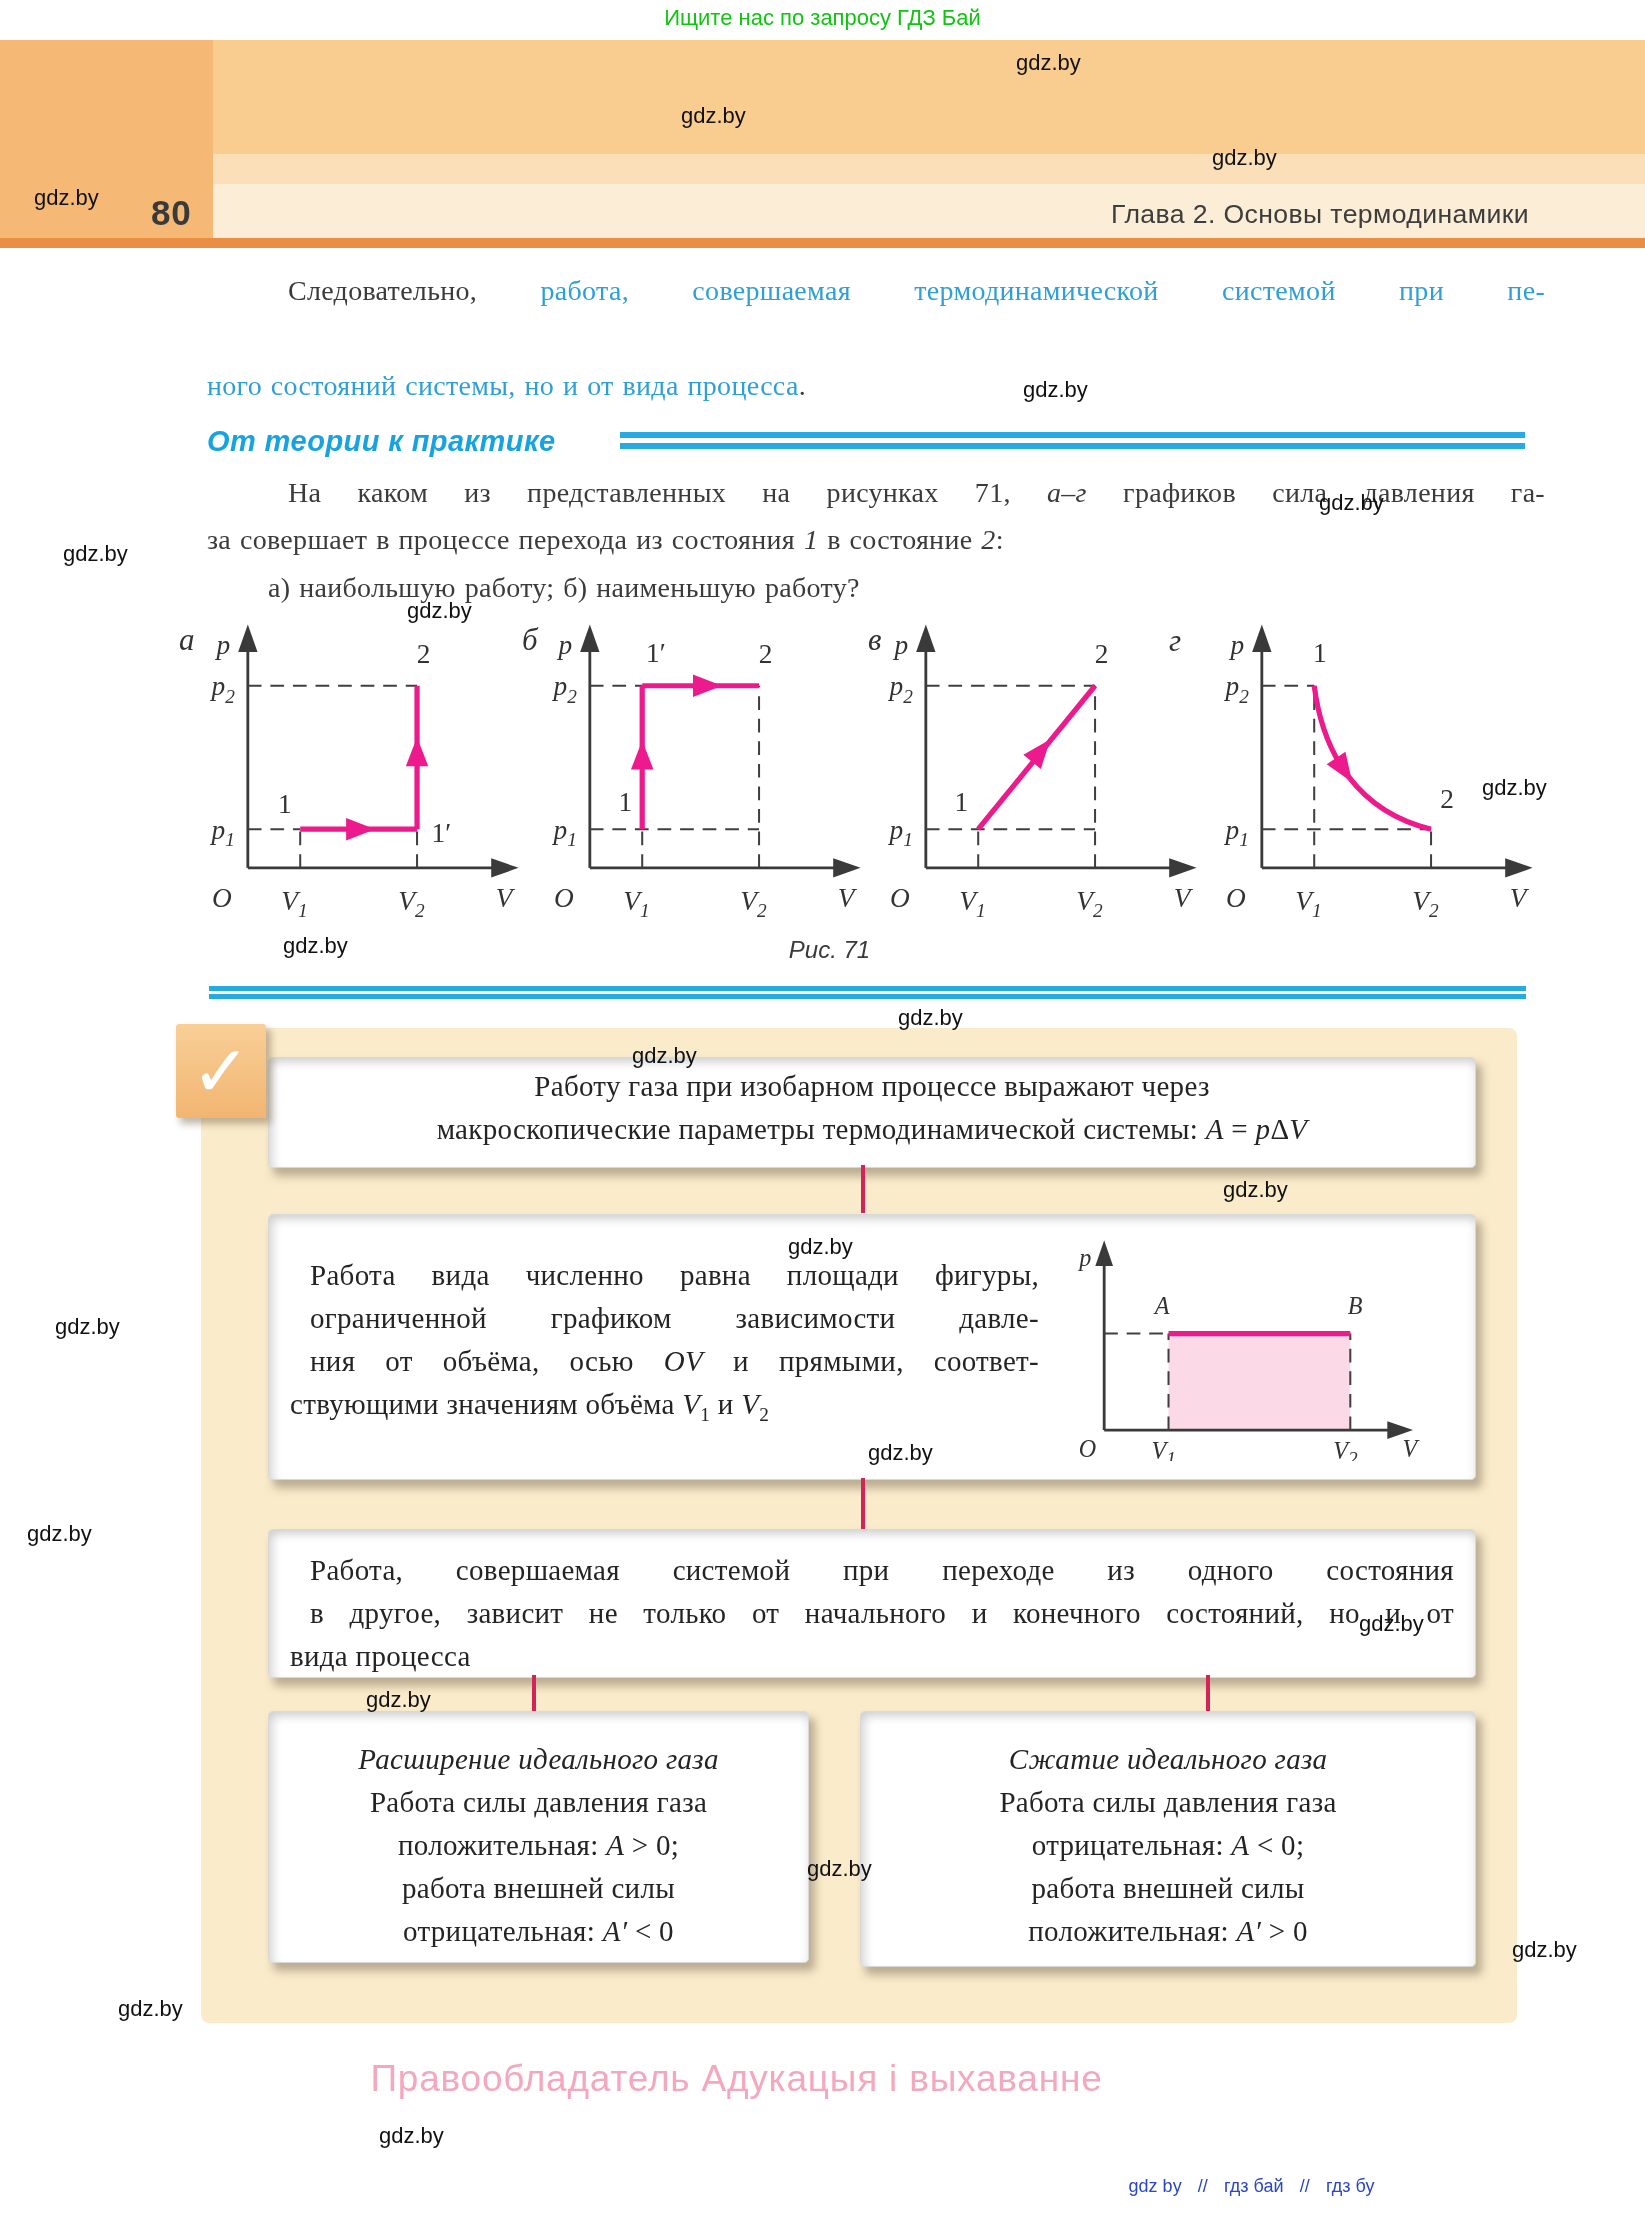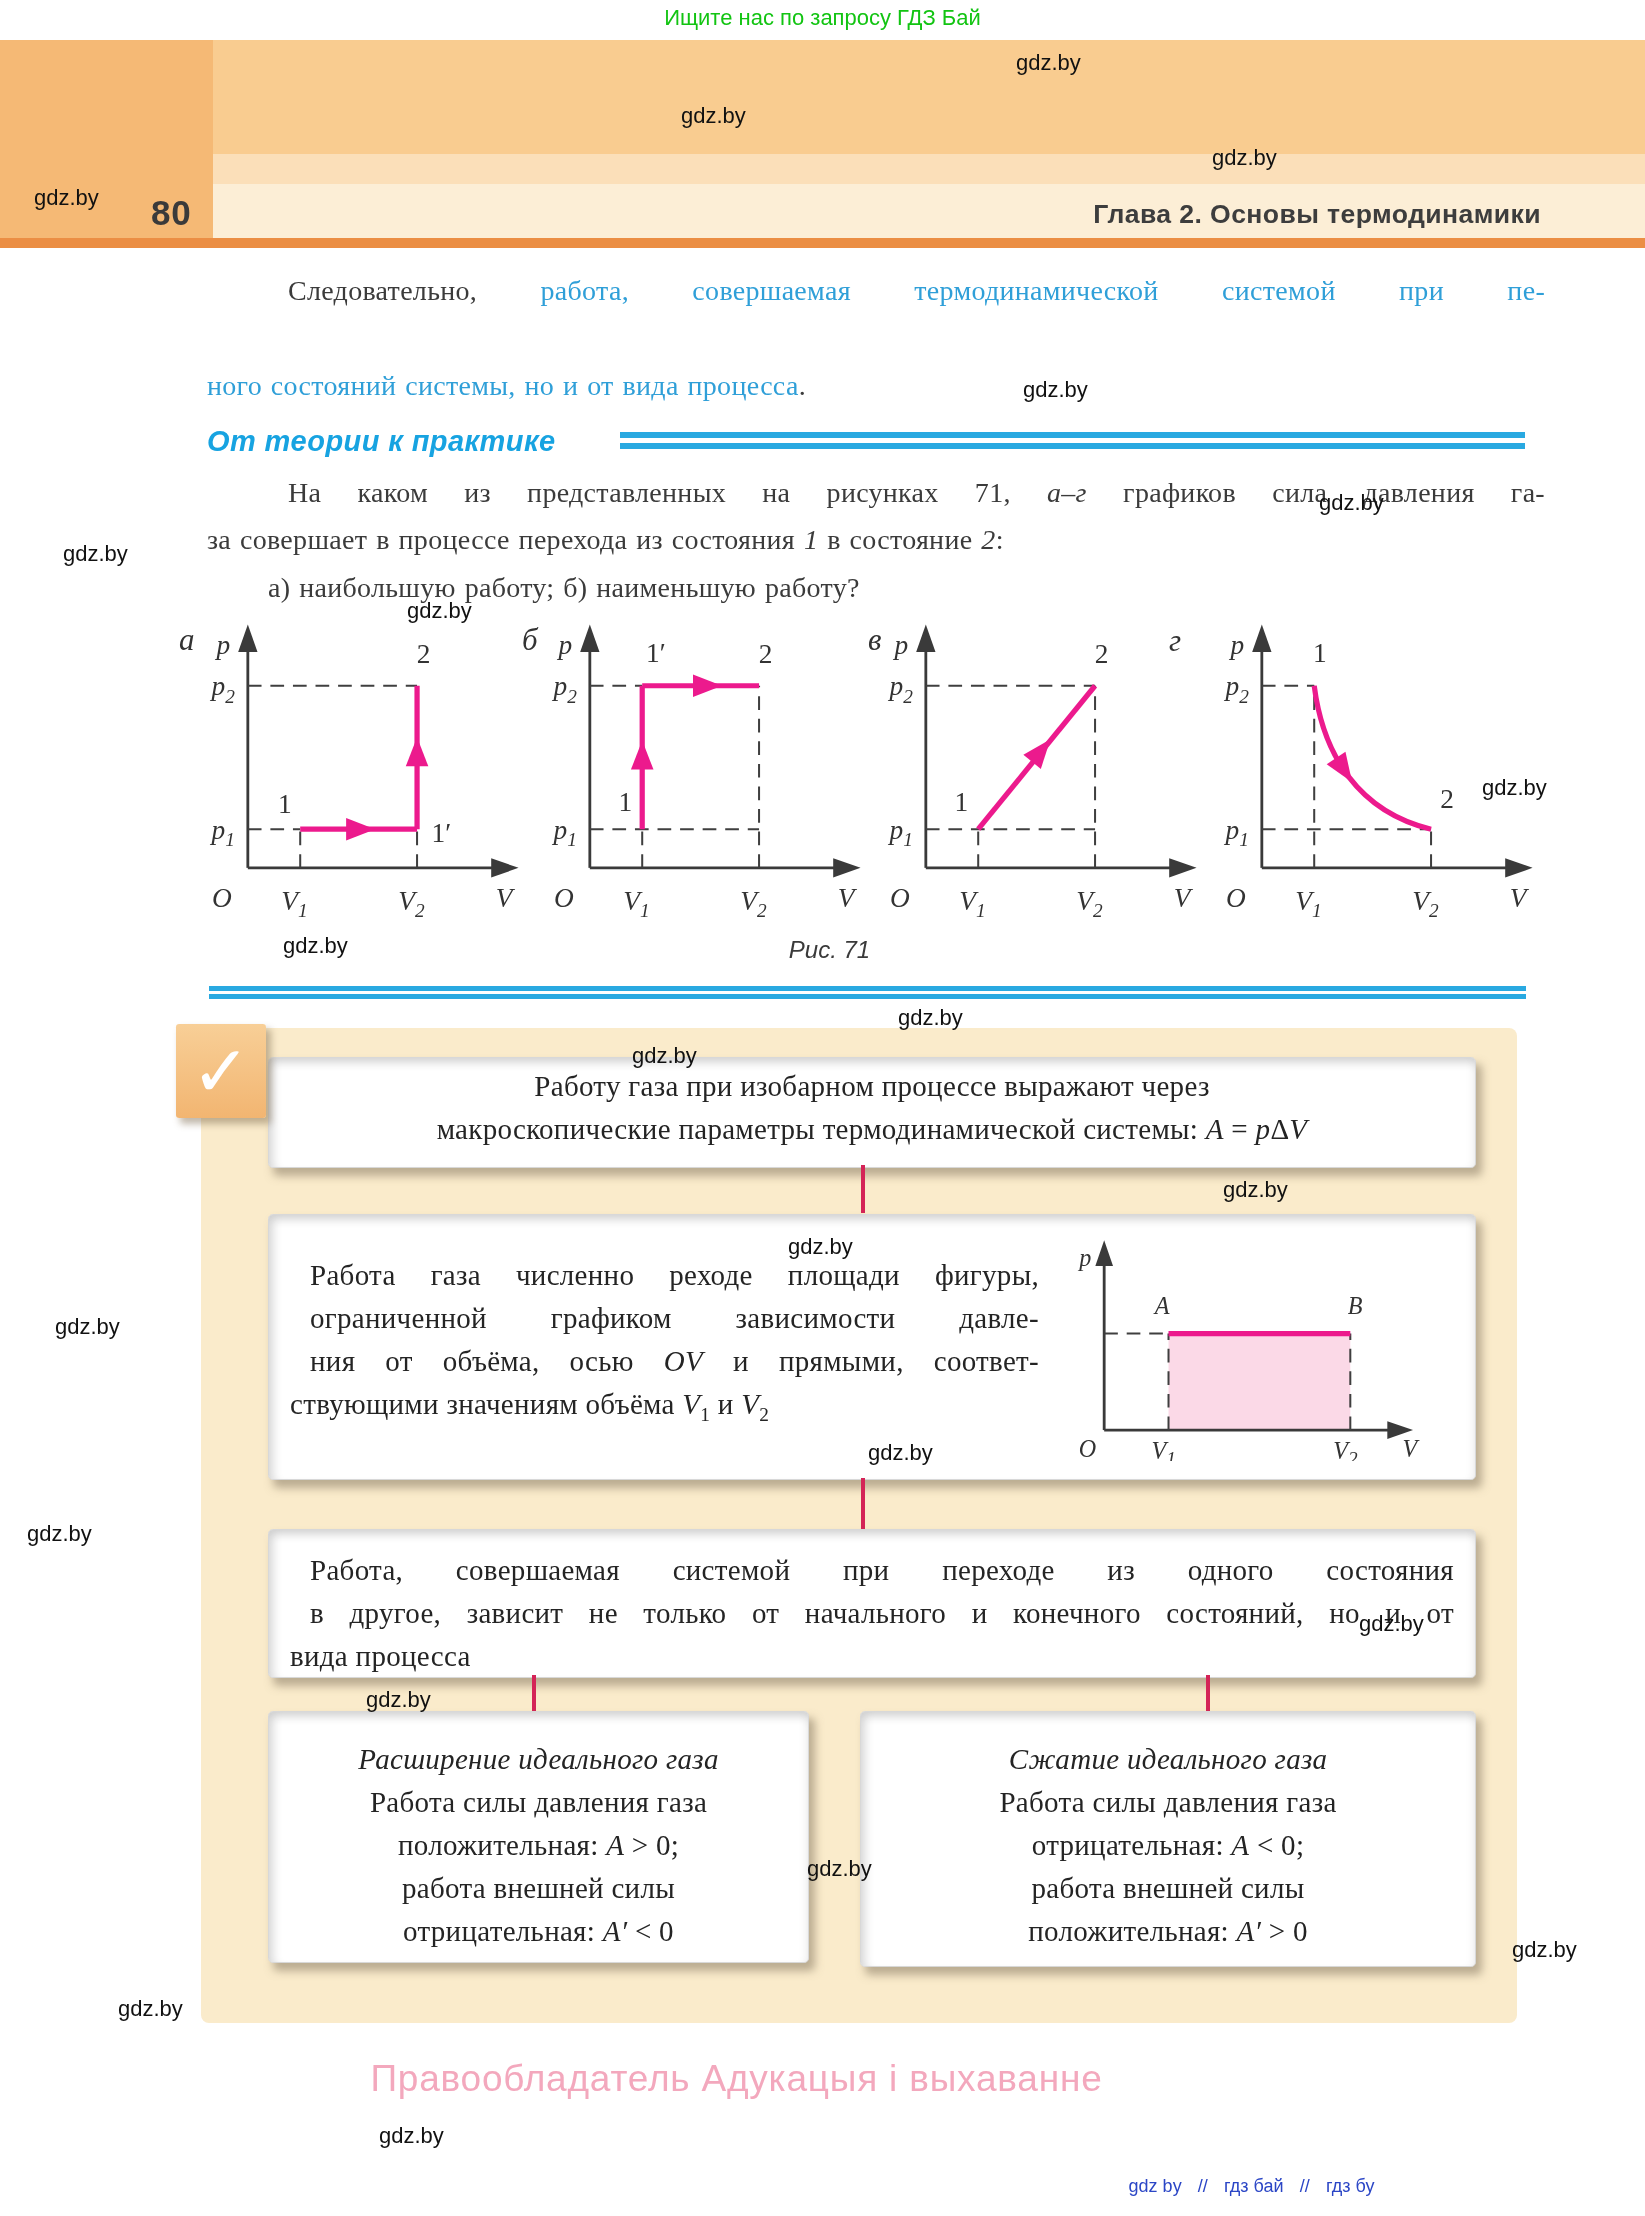--- a/index.html
+++ b/index.html
@@ -10,21 +10,21 @@
   .it{font-style:italic;}
   
   .green-top{top:4.8px;left:0;width:100%;text-align:center;font-size:22px;font-weight:500;color:#12c412;}
   
   .hdr-band1{top:40px;left:0;width:1645px;height:114px;background:#f9cc90;}
   .hdr-band2{top:154px;left:0;width:1645px;height:31px;background:#fbdfb9;}
   .hdr-band3{top:184px;left:0;width:1645px;height:54px;background:#fceed6;}
   .hdr-rule{top:238px;left:0;width:1645px;height:9.7px;background:#eb8e44;}
   .hdr-left{top:40px;left:0;width:213px;height:198px;background:#f5b975;}
   .page-num{top:193px;left:151px;font-size:35px;font-weight:bold;color:#3a3a3a;letter-spacing:0.8px;}
-  .chapter{top:199px;left:12px;width:1529px;text-align:right;font-size:26.6px;font-weight:bold;color:#3d3d3d;letter-spacing:0.4px;}
+  .chapter{top:199px;left:0;width:1529px;text-align:right;font-size:26.6px;font-weight:normal;color:#3d3d3d;letter-spacing:0.4px;}
   
   .tline{left:207px;width:1318px;font-size:28px;line-height:37px;letter-spacing:0.3px;word-spacing:1.6px;white-space:nowrap;}
   .just{white-space:normal;text-align:justify;text-align-last:justify;margin-left:20px;}
   .ind{padding-left:61px;box-sizing:border-box;}
   .blue{color:#2f9fd8;}
   .heading{top:425px;left:207px;font-size:29px;font-weight:bold;font-style:italic;color:#17a3e1;letter-spacing:0.4px;}
   .rulebar{left:620px;width:905px;height:6.4px;background:#29a9e1;}
   .rulebar2{left:209px;width:1317px;height:4.8px;background:#29a9e1;}
   
   .fig-letter{font-size:31px;font-style:italic;color:#333;}
@@ -209,21 +209,21 @@
   <div class="wbox" style="left:268px;top:1057px;width:1206px;height:109px;">
     <div class="boxtext ctr" style="padding-top:7px;">
       <div>Работу газа при изобарном процессе выражают через</div>
       <div><span>макроскопические параметры термодинамической системы: </span><span class="it">A</span><span> = </span><span class="it">p</span><span>Δ</span><span class="it">V</span></div>
     </div>
   </div>
   <div class="conn" style="left:861px;top:1165px;height:48px;"></div>
 
   <div class="wbox" style="left:268px;top:1214px;width:1206px;height:264px;">
     <div class="boxtext" style="position:absolute;left:21px;top:39px;width:749px;">
-      <div class="just">Работа газа численно реходе площади фигуры,</div>
+      <div class="just">Работа вида численно равна площади фигуры,</div>
       <div class="just">ограниченной графиком зависимости давле-</div>
       <div class="just"><span>ния от объёма, осью </span><span class="it">OV</span><span> и прямыми, соответ-</span></div>
       <div><span>ствующими значениям объёма </span><span class="it">V</span><sub>1</sub><span> и </span><span class="it">V</span><sub>2</sub></div>
     </div>
     <svg style="position:absolute;left:803px;top:4px;width:370px;height:242px;" viewBox="0 0 460 300">
       <rect x="120" y="142" width="226" height="120" fill="#fbd9e7"></rect>
       <line class="axl" x1="40" y1="262" x2="40" y2="48"></line>
         <polygon class="afill" points="40,26 29,58 51,58"></polygon>
       <line class="axl" x1="40" y1="262" x2="398" y2="262"></line>
         <polygon class="afill" points="424,262 392,251 392,273"></polygon>

